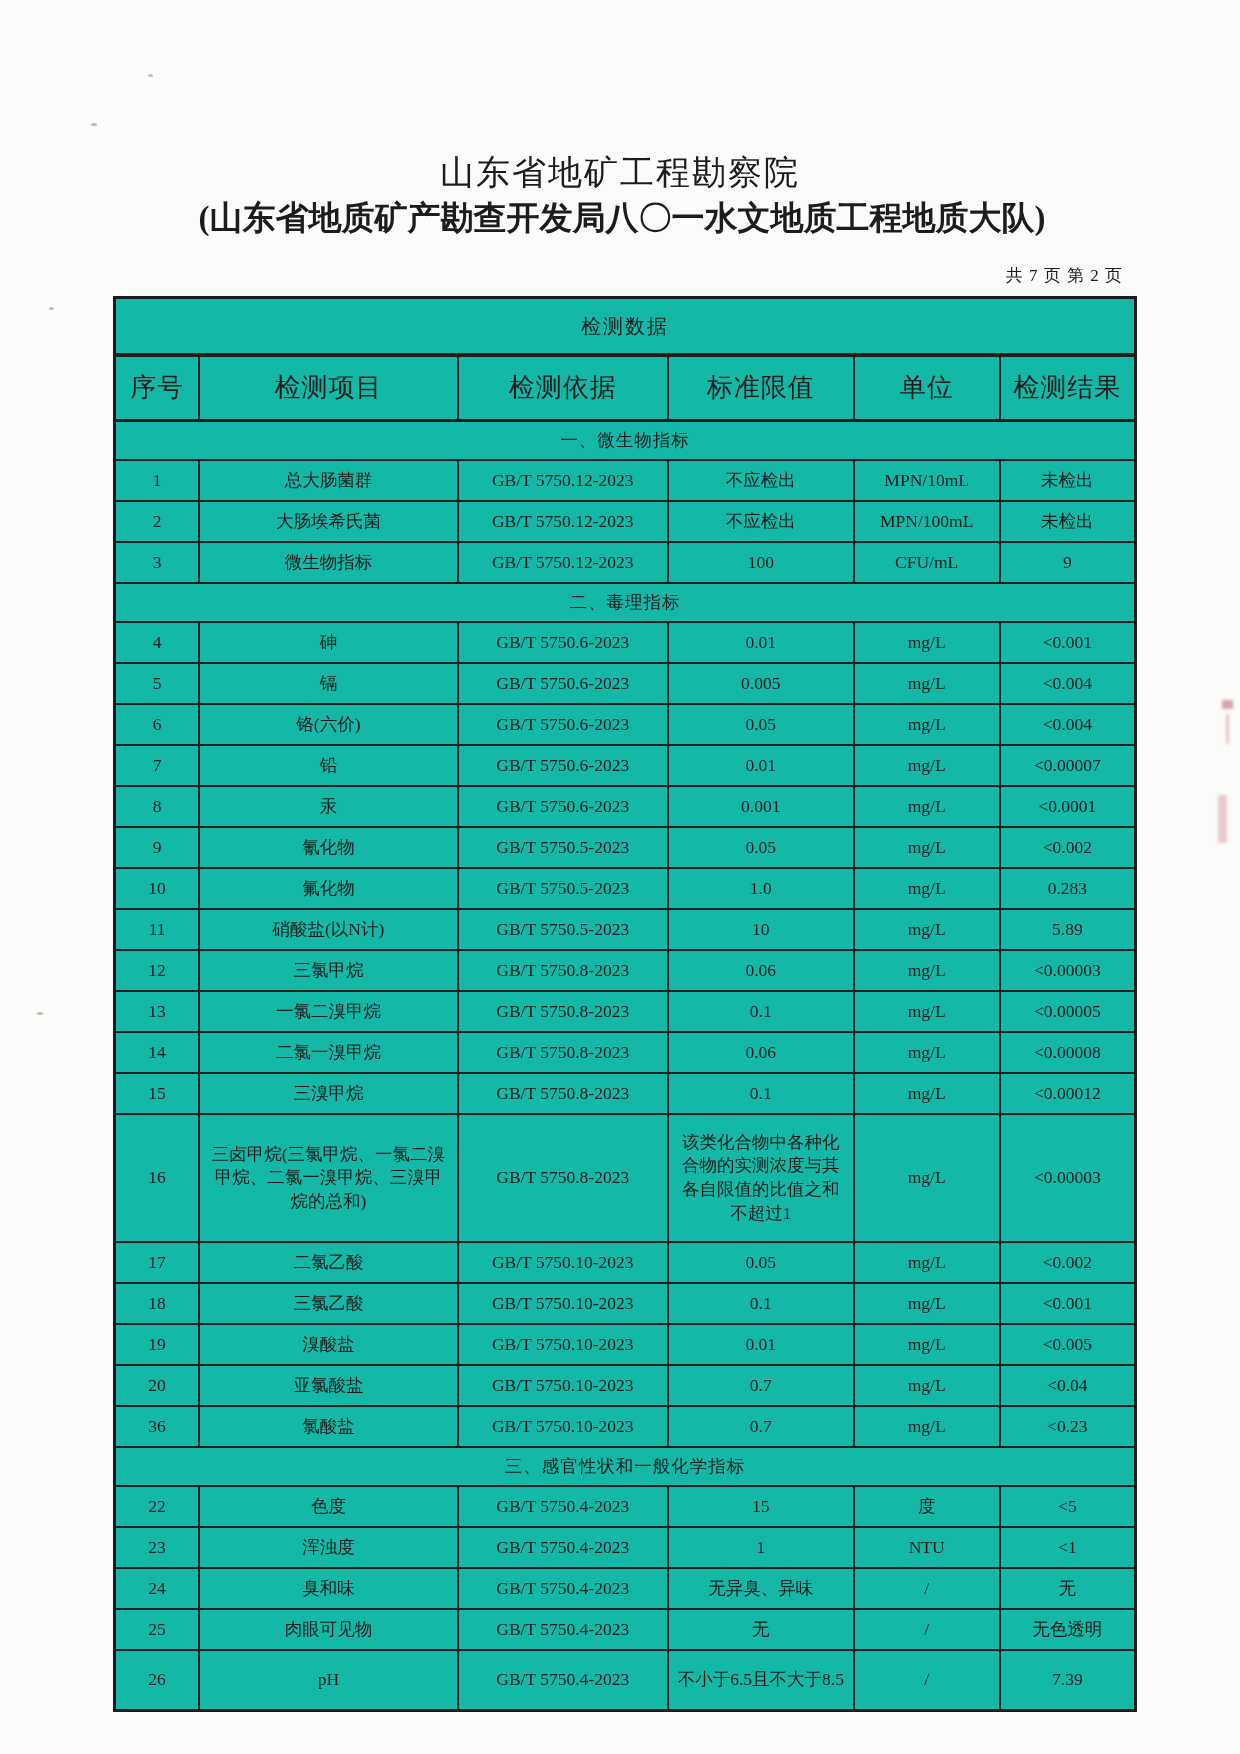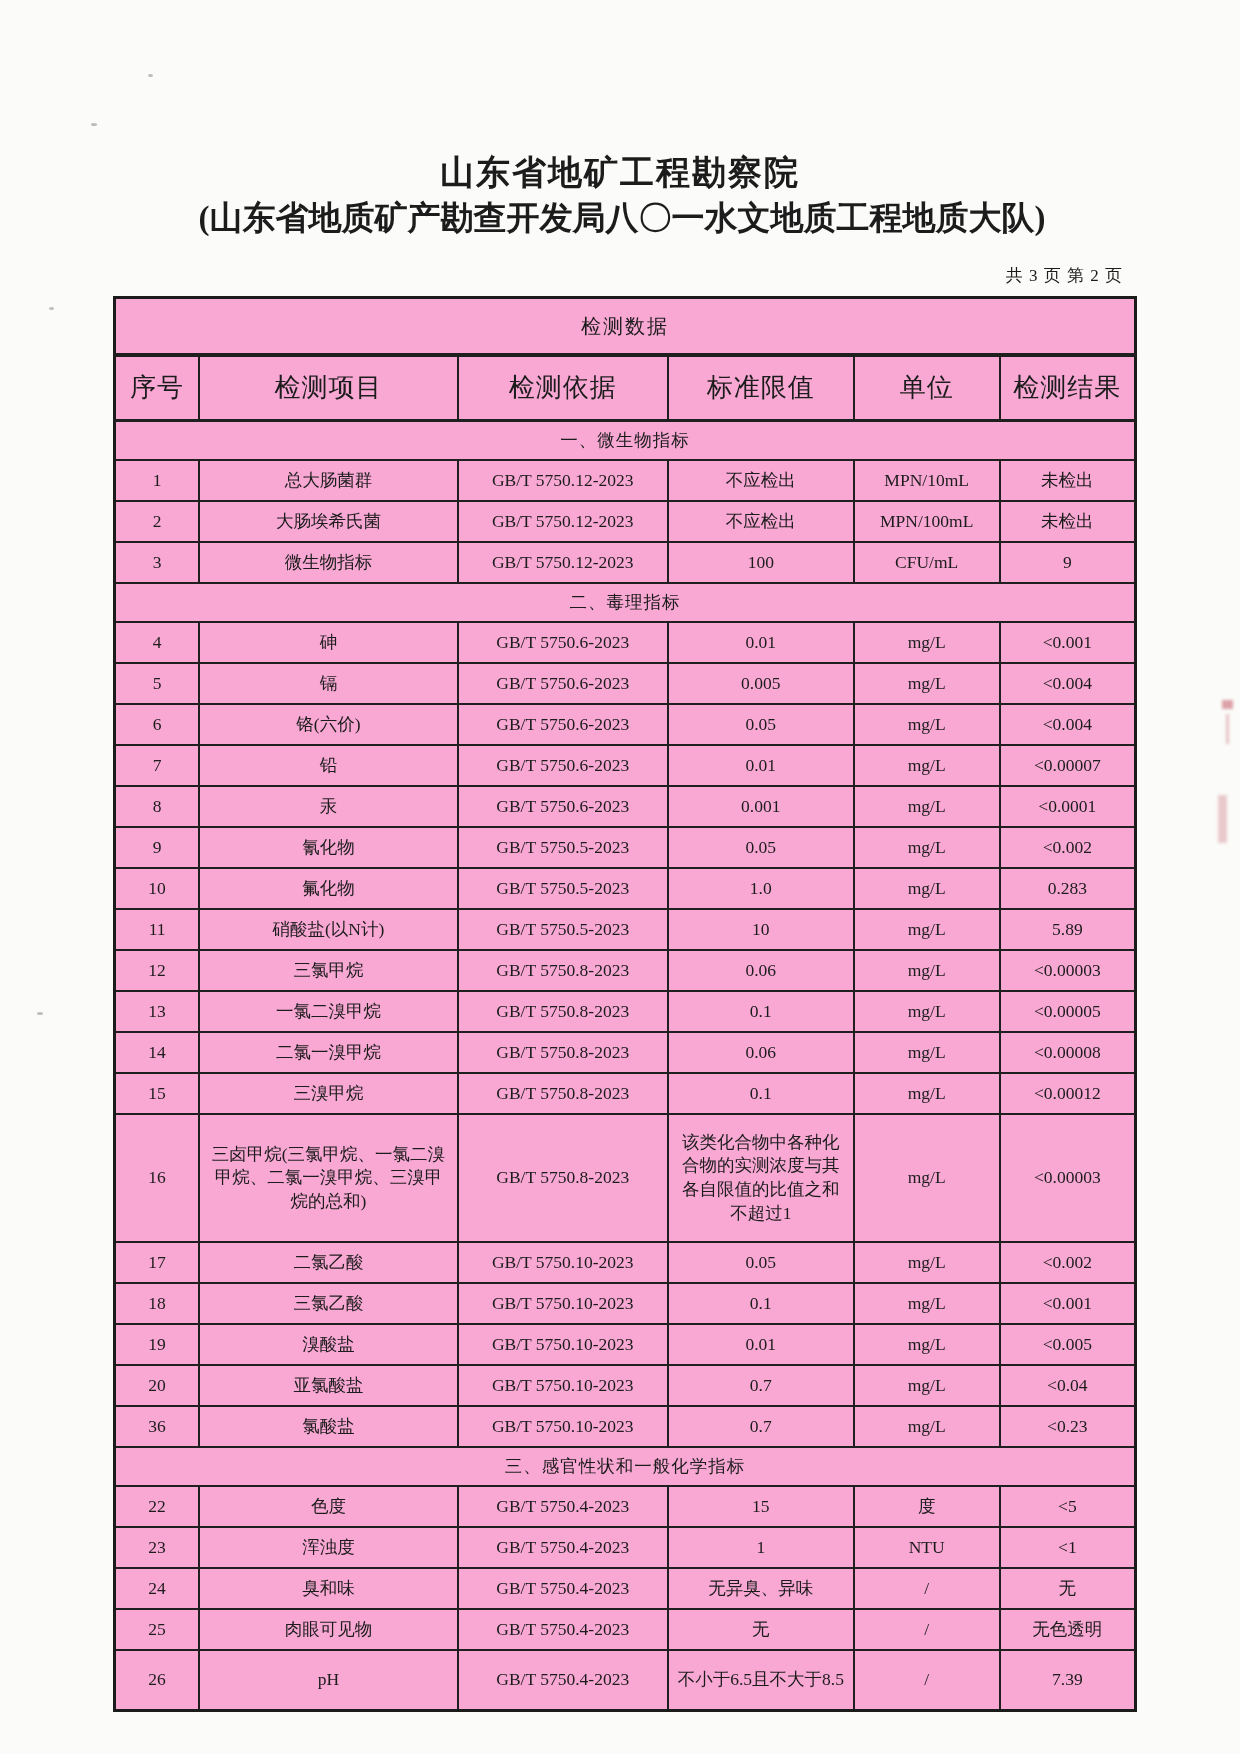--- a/index.html
+++ b/index.html
@@ -9,38 +9,38 @@
     font-family: "Liberation Serif", "DejaVu Serif", serif;
     color: #1c1c1c;
     position: relative;
     overflow: hidden;
   }
   .page { position: absolute; inset: 0; }
 
   
   .doc-header { position: absolute; top: 152px; left: 0; width: 100%; text-align: center; }
   .doc-title-1 {
-    font-size: 34px; font-weight: bold; letter-spacing: 2px;
+    font-size: 34px; font-weight: normal; letter-spacing: 2px;
     line-height: 1.25; margin: 0;
   }
   .doc-title-2 {
     font-size: 33px; font-weight: bold; letter-spacing: 0px;
     line-height: 1.3; margin: 2px 0 0 4px;
   }
   .page-label {
     position: absolute; top: 264px; left: 113px; width: 1010px;
     text-align: right; font-size: 17px; letter-spacing: 1px;
   }
 
   
   .report-table-wrap { position: absolute; top: 296px; left: 113px; width: 1024px; }
   table.report {
     width: 100%; border-collapse: collapse; table-layout: fixed;
     border: 3px solid #1b1b1b;
-    background: #f9a8d4;
+    background: #14b8a6;
   }
   table.report td, table.report th {
     border: 2px solid #1f1f1f;
     text-align: center; vertical-align: middle;
     font-size: 17.5px; font-weight: normal;
     padding: 2px 6px;
     line-height: 1.35;
     word-break: break-all;
   }
   col.c-no     { width: 8.3%; }
@@ -85,21 +85,21 @@
 </head>
 <body>
 
 <div class="page">
 
   <div class="doc-header">
     <div class="doc-title-1">山东省地矿工程勘察院</div>
     <div class="doc-title-2">(山东省地质矿产勘查开发局八〇一水文地质工程地质大队)</div>
   </div>
 
-  <div class="page-label">共 3 页 第 2 页</div>
+  <div class="page-label">共 7 页 第 2 页</div>
 
   <div class="report-table-wrap">
     <table class="report">
       <colgroup>
         <col class="c-no">
           <col class="c-item">
           <col class="c-basis">
         <col class="c-limit">
           <col class="c-unit">
           <col class="c-result">

